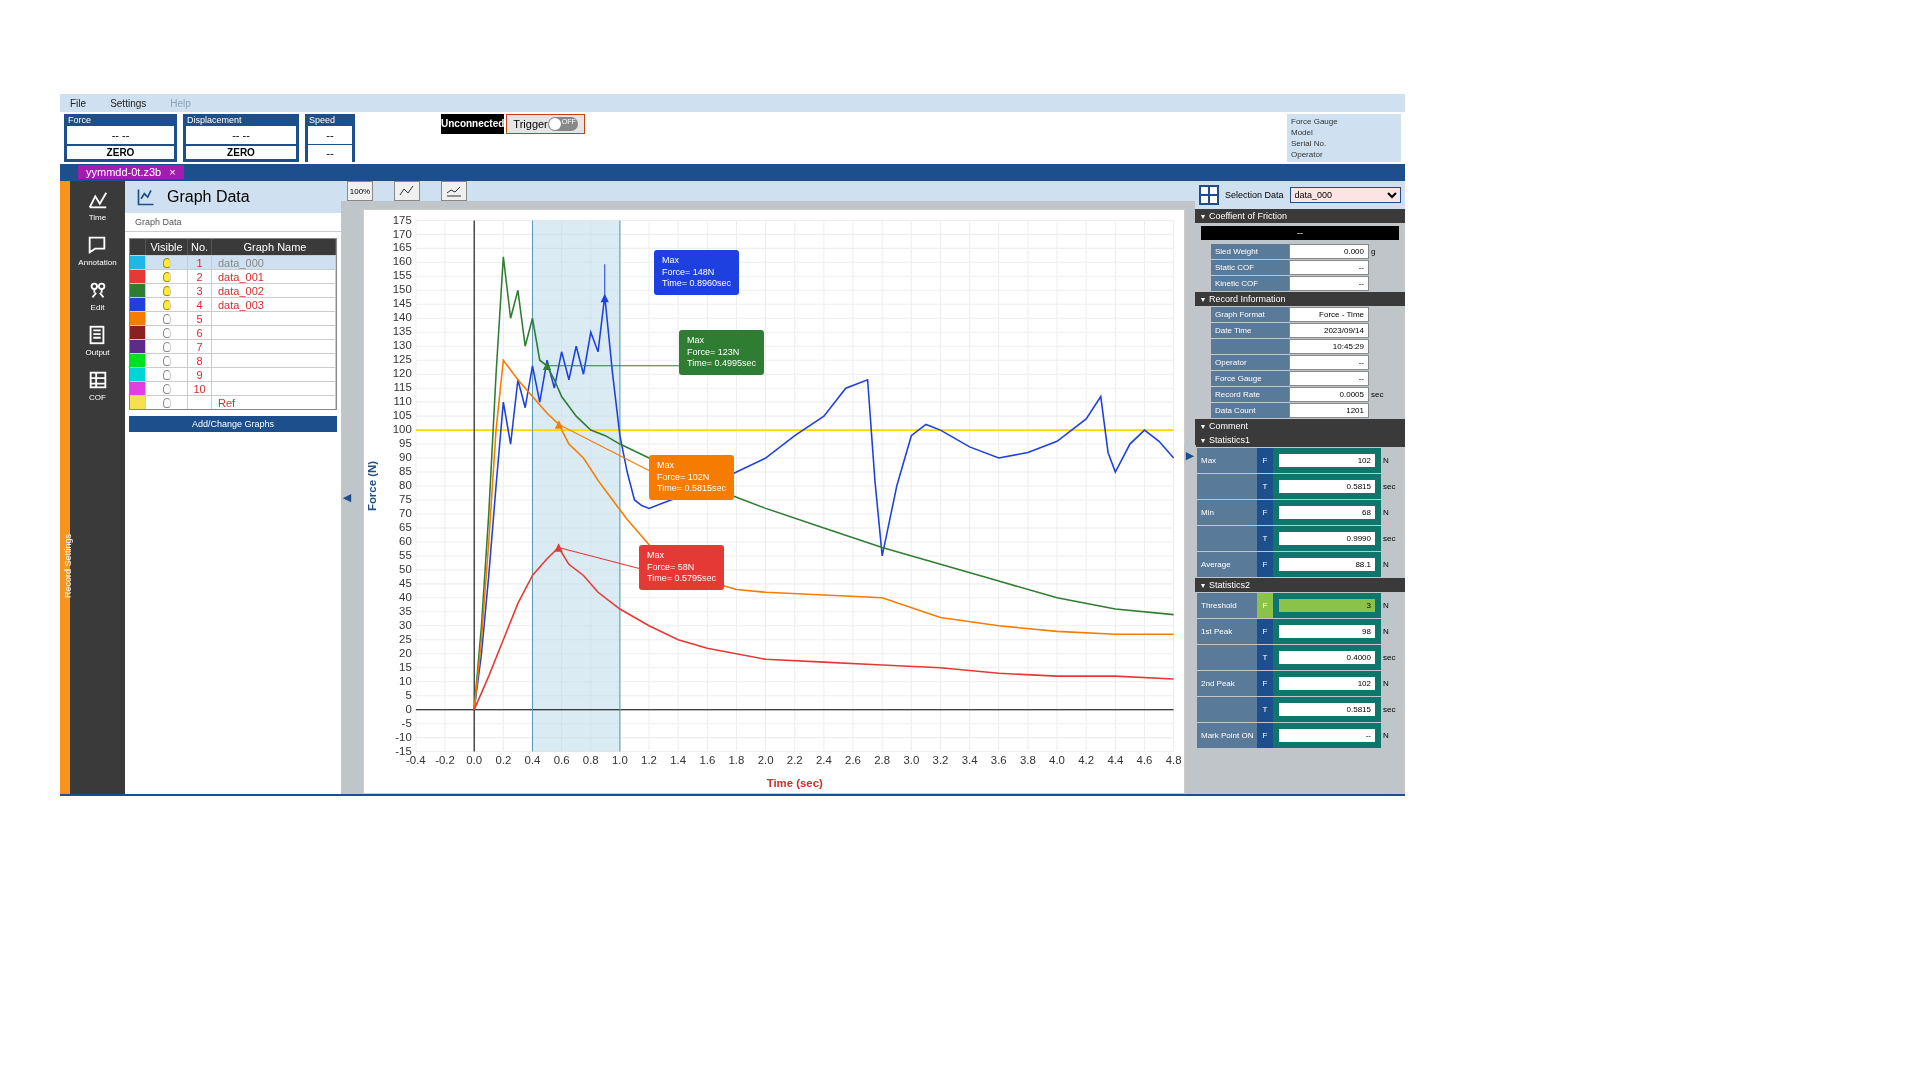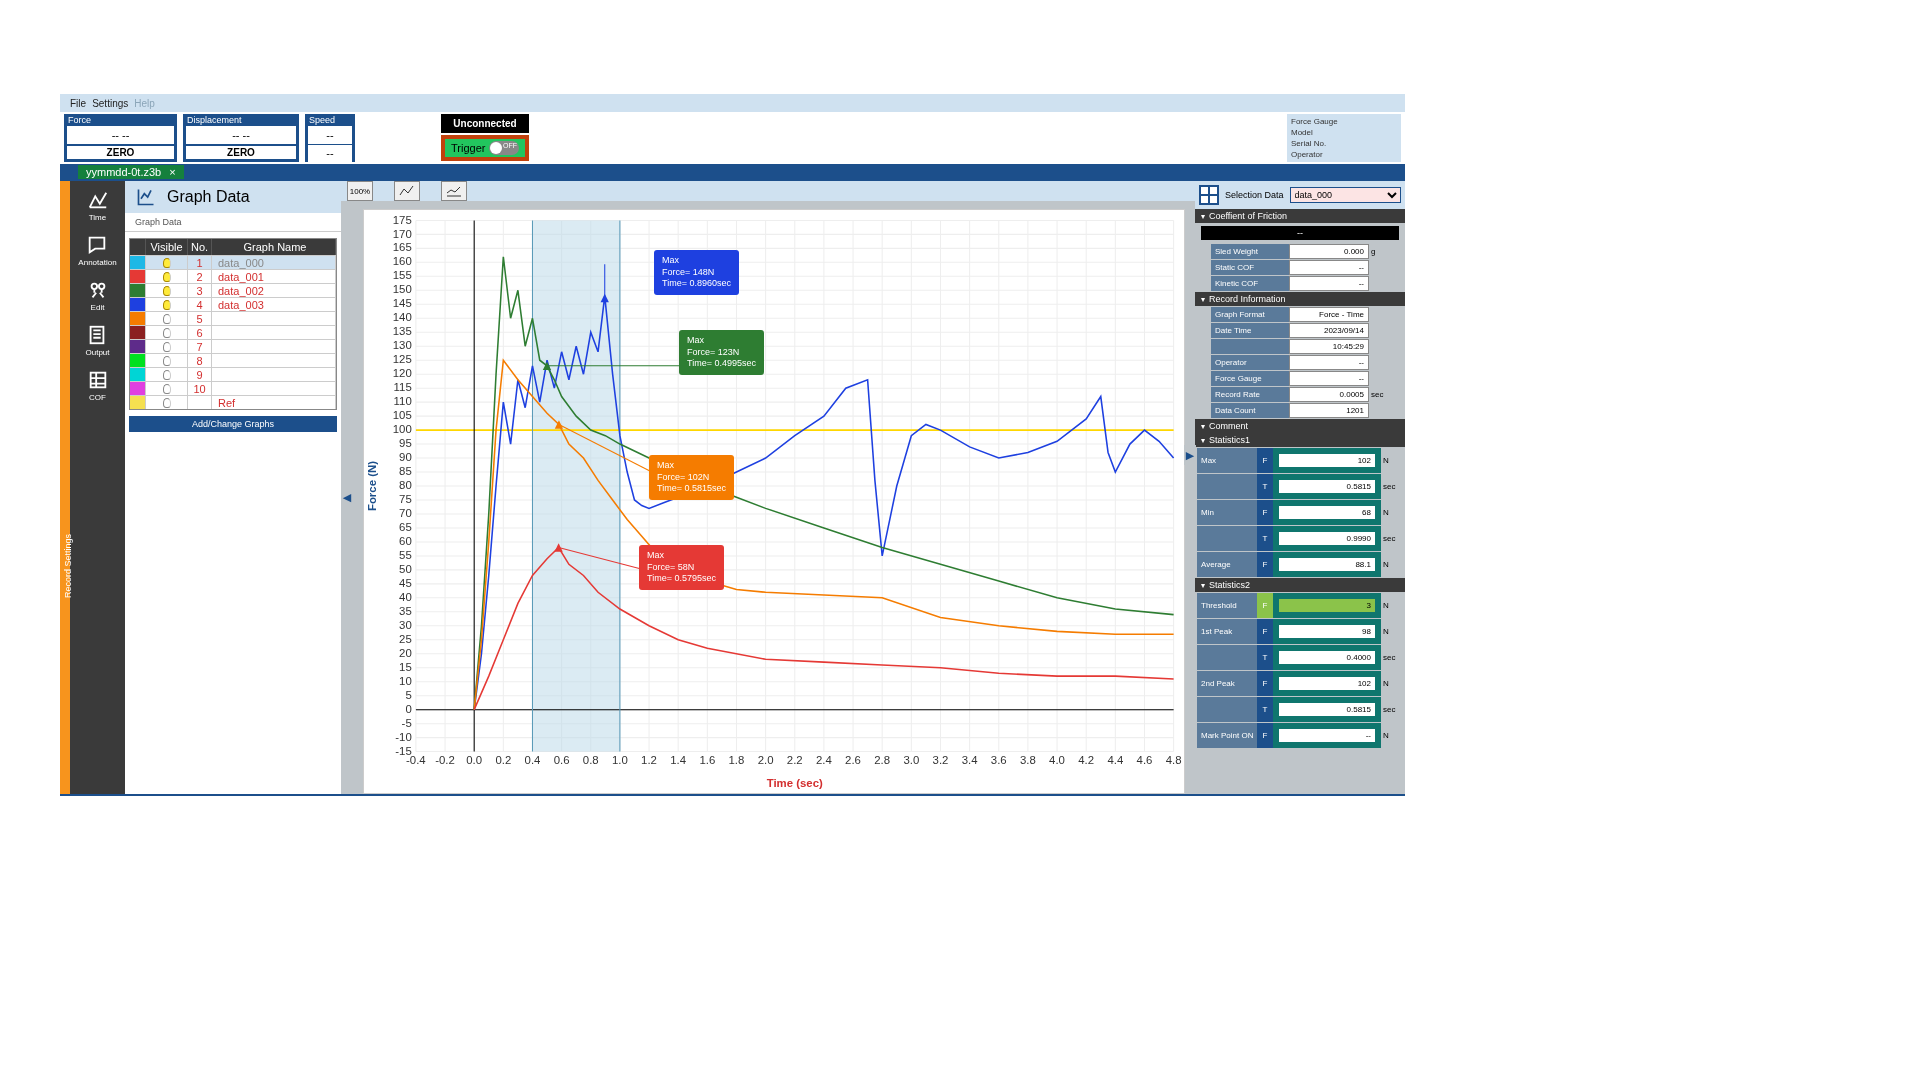--- a/index.html
+++ b/index.html
@@ -1,37 +1,37 @@
 <!DOCTYPE html>
 <html><head>
 <meta charset="utf-8">
 <style>
 *{box-sizing:border-box;margin:0;padding:0;font-family:Arial,sans-serif;font-size:11px}
 body{background:#fff;width:1920px;height:1080px;position:relative;overflow:hidden}
 .app{position:absolute;left:60px;top:94px;width:1345px;height:702px;display:flex;flex-direction:column}
-.menubar{background:#cfe1f0;height:18px;display:flex;align-items:center;padding:0 10px;gap:6px}
+.menubar{background:#cfe1f0;height:18px;display:flex;align-items:center;padding:0 10px;gap:24px}
 .menubar span{font-size:10px;color:#222}
 .menubar .disabled{color:#8ba5b8}
 .toprow{background:#fff;height:52px;display:flex;align-items:flex-start;padding:2px 4px;gap:6px}
 .meter{background:#1c4f8b;color:#fff;display:flex;flex-direction:column;width:113px;height:48px}
 .meter.wide{width:116px}
 .meter.narrow{width:50px}
 .meter-title{font-size:9px;padding:1px 4px}
 .meter-val{background:#fff;color:#000;text-align:center;flex:1;display:flex;align-items:center;justify-content:center;margin:0 3px}
 .meter-btn{background:#fff;color:#000;margin:2px 3px 3px;text-align:center;font-weight:bold;font-size:10px;padding:1px 0}
-.status-box{margin-left:80px;display:flex;flex-direction:column;gap:2px;width:88px}
+.status-box{margin-left:80px;display:flex;flex-direction:row;gap:2px;width:88px}
 .status-conn{background:#000;color:#fff;text-align:center;padding:4px 0;font-size:10px;font-weight:bold}
-.trigger{background:#22c55e;display:flex;align-items:center;justify-content:space-between;padding:2px 6px;border:4px solid #c2410c}
+.trigger{background:#e5e5e5;display:flex;align-items:center;justify-content:space-between;padding:2px 6px;border:1px solid #c2410c}
 .toggle{width:30px;height:14px;background:#888;border-radius:7px;position:relative}
 .toggle::after{content:'OFF';position:absolute;right:2px;top:1px;font-size:7px;color:#fff}
 .toggle::before{content:'';position:absolute;left:1px;top:1px;width:12px;height:12px;background:#fff;border-radius:50%}
 .device-info{margin-left:auto;background:#cfe1f0;width:114px;height:48px;padding:2px 4px;display:flex;flex-direction:column;justify-content:space-around}
 .device-info div{font-size:8px;color:#333}
 .tabbar{background:#1c4f8b;height:15px;display:flex;align-items:center;padding-left:18px}
-.tab{background:#15803d;color:#fff;font-size:9px;padding:1px 8px;display:flex;align-items:center;gap:8px}
+.tab{background:#a21caf;color:#fff;font-size:9px;padding:1px 8px;display:flex;align-items:center;gap:8px}
 .tab-close{cursor:pointer}
 .mainrow{flex:1;display:flex;min-height:0;border-top:2px solid #1c4f8b;border-bottom:2px solid #1c4f8b}
 .orange-bar{width:10px;background:#f7941d;position:relative}
 .orange-bar span{position:absolute;transform:rotate(-90deg);white-space:nowrap;color:#fff;font-size:9px;left:-24px;top:380px}
 .dark-sidebar{width:55px;background:#3a3a3a;display:flex;flex-direction:column;align-items:center;padding-top:8px;gap:12px}
 .dark-sidebar .item{color:#fff;display:flex;flex-direction:column;align-items:center;gap:2px}
 .dark-sidebar .item svg{width:22px;height:22px}
 .dark-sidebar .item span{font-size:8px}
 .left-panel{width:216px;background:#fff;display:flex;flex-direction:column}
 .lp-header{background:#cfe1f0;padding:6px 10px;display:flex;align-items:center;gap:10px}

